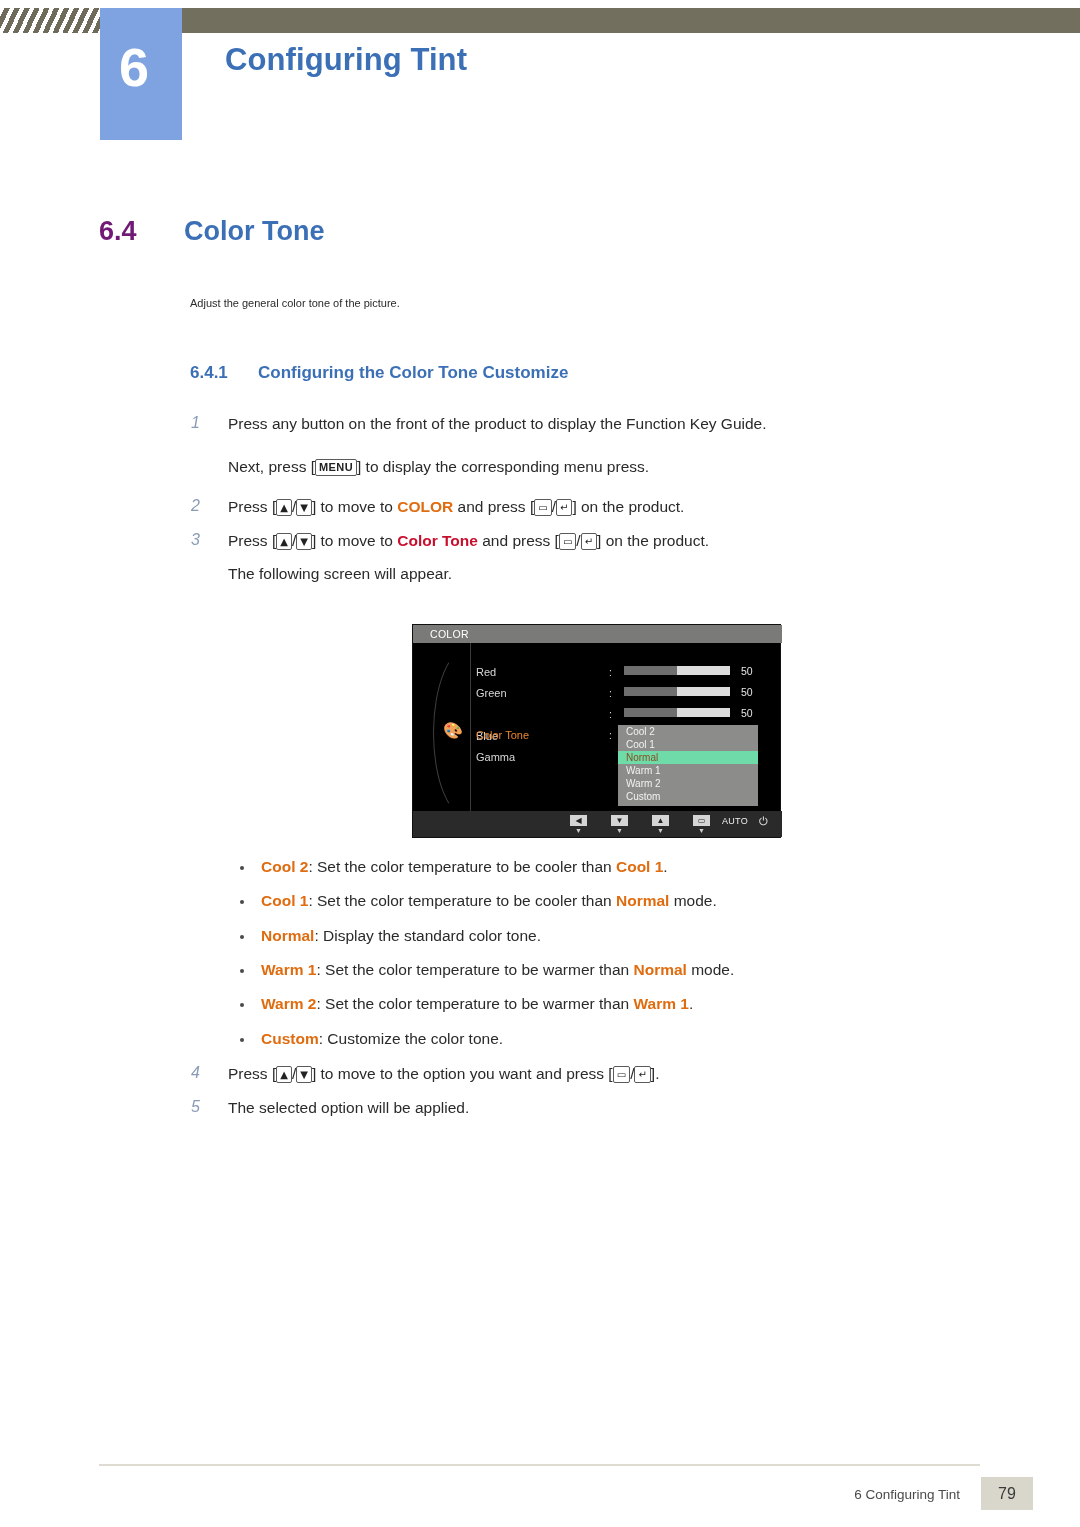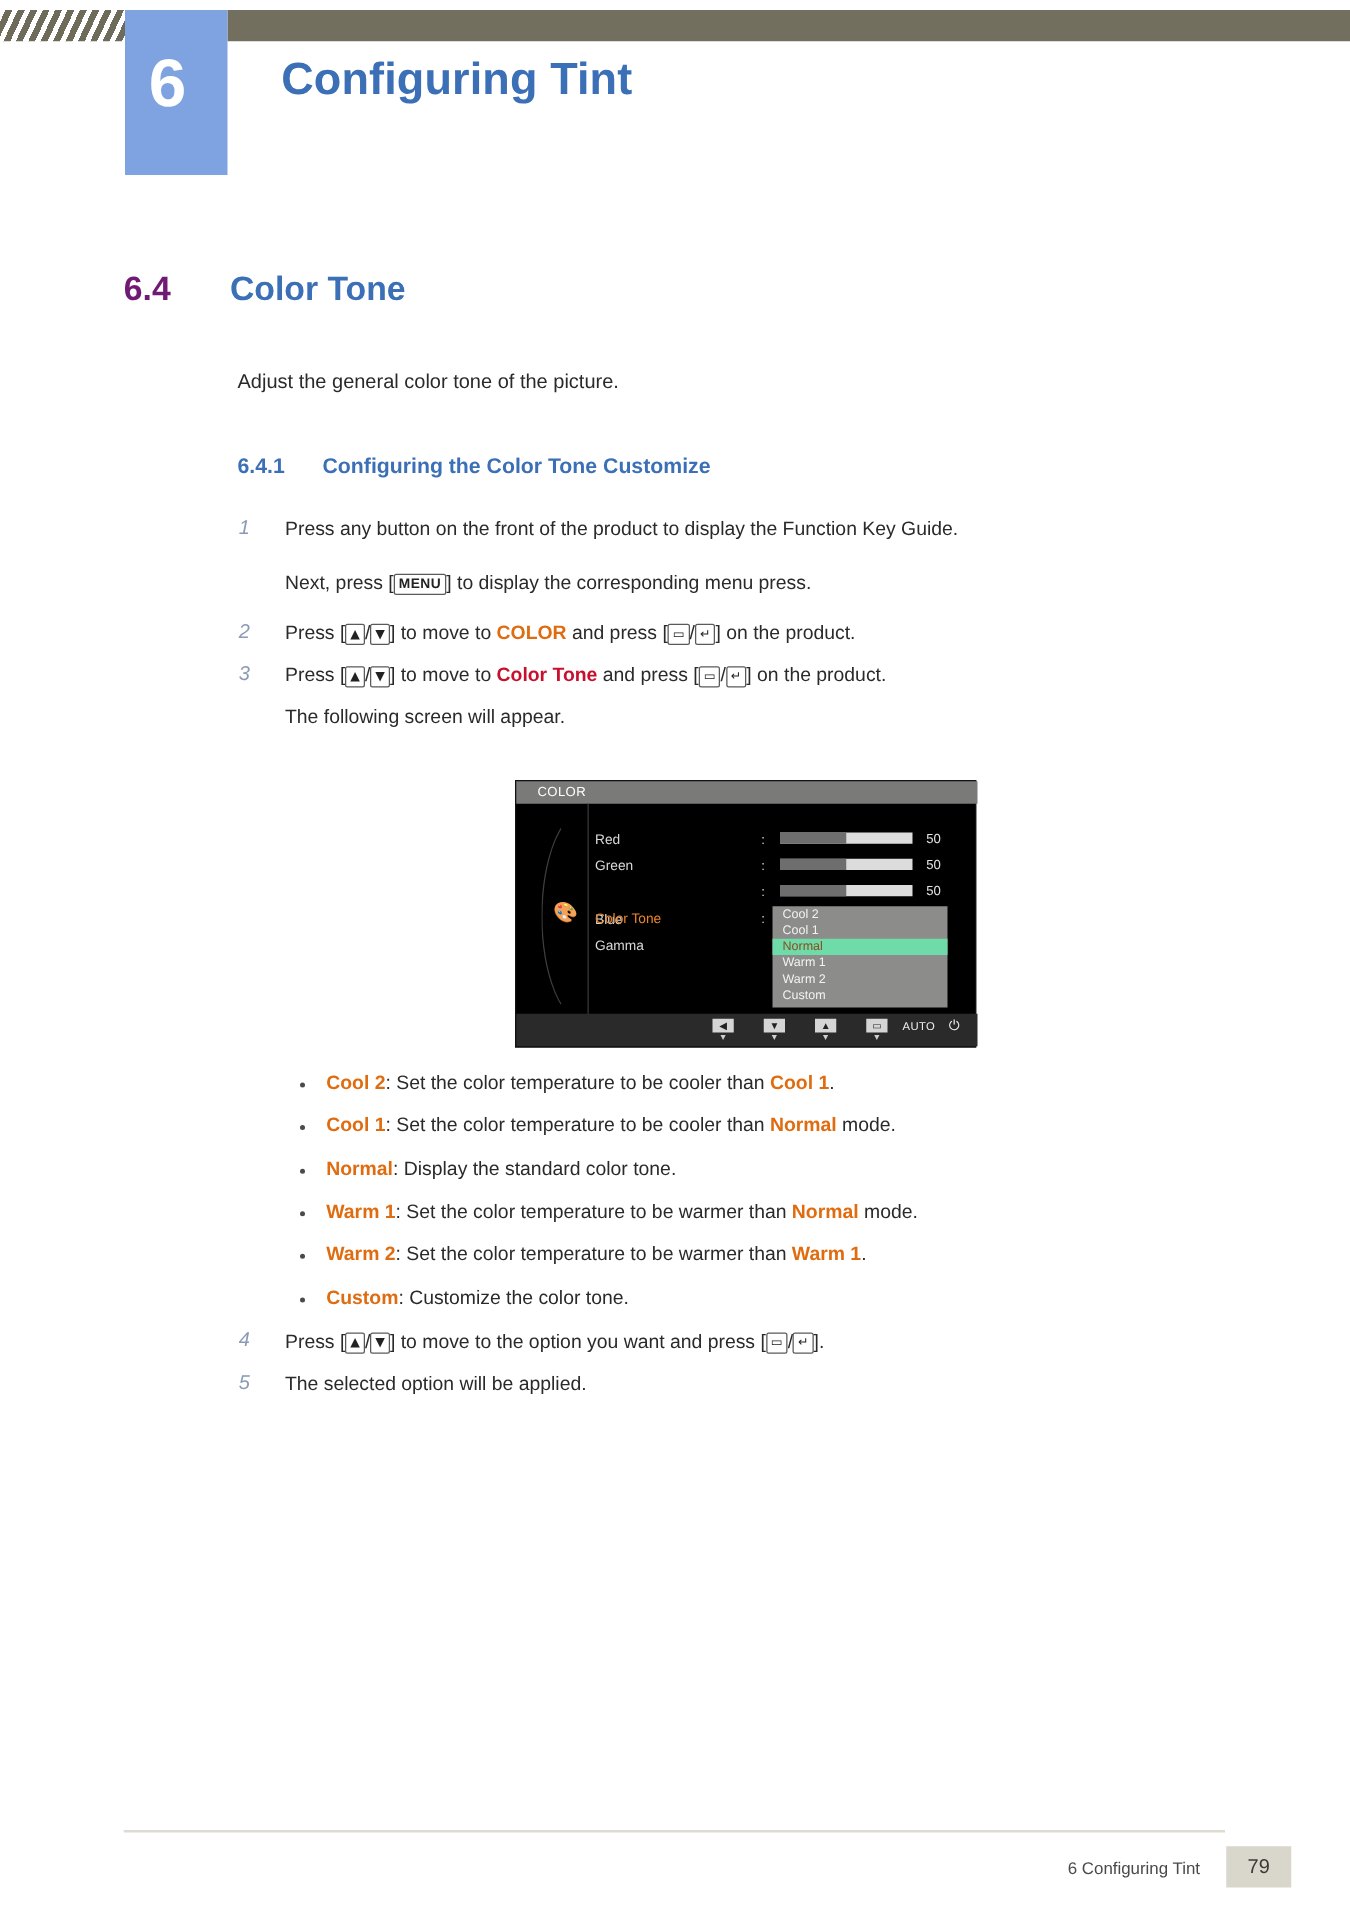--- a/index.html
+++ b/index.html
@@ -46,21 +46,21 @@
     font-size: 54px;
     font-weight: bold;
     text-align: left;
     line-height: 118px;
     padding-left: 19px;
     box-sizing: border-box;
   }
   .chapter-title {
     position: absolute;
     left: 225px; top: 42px;
-    font-size: 36px;
+    font-size: 31px;
     font-weight: bold;
     color: #3b6fb6;
     letter-spacing: 0.1px;
   }
   .sec-num {
     position: absolute;
     left: 99px; top: 216px;
     font-size: 27px;
     font-weight: bold;
     color: #701a75;
@@ -68,21 +68,21 @@
   .sec-title {
     position: absolute;
     left: 184px; top: 216px;
     font-size: 27px;
     font-weight: bold;
     color: #3b6fb6;
   }
   .intro-text {
     position: absolute;
     left: 190px; top: 297px;
-    font-size: 16px;
+    font-size: 11px;
     color: #2a2a2a;
   }
   .subsec-num {
     position: absolute;
     left: 190px; top: 363px;
     font-size: 17px;
     font-weight: bold;
     color: #3b6fb6;
   }
   .subsec-title {

